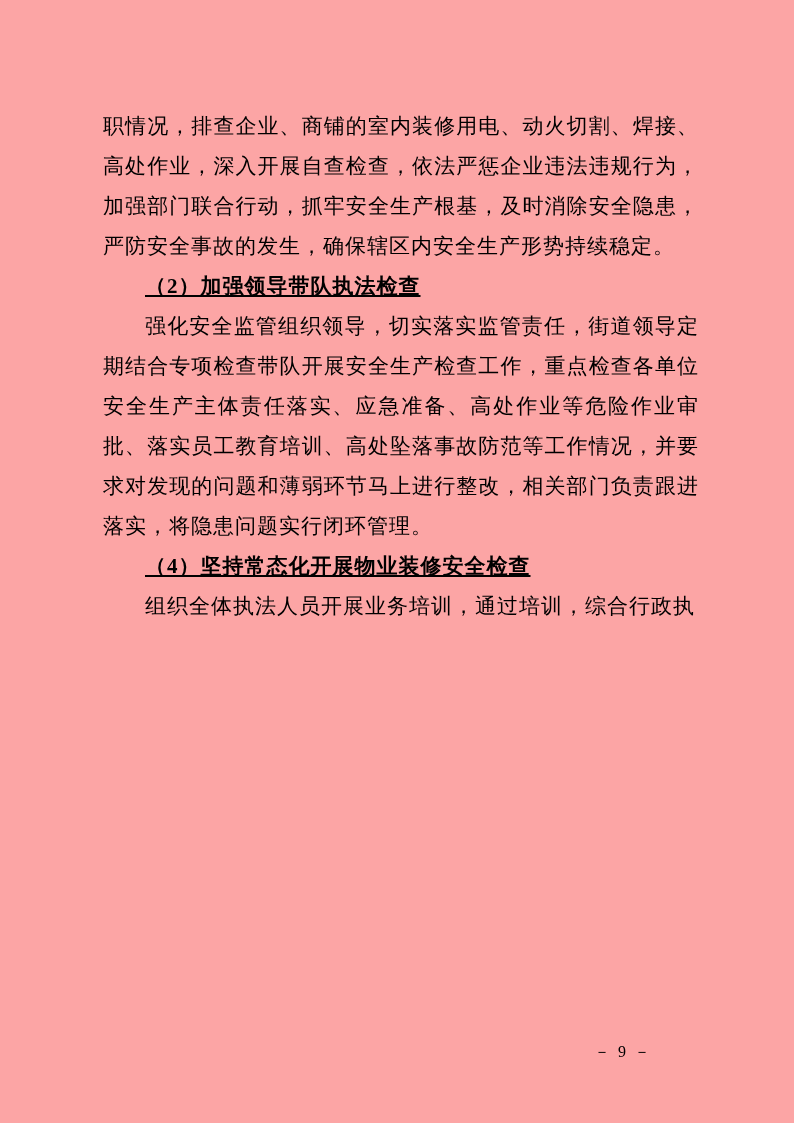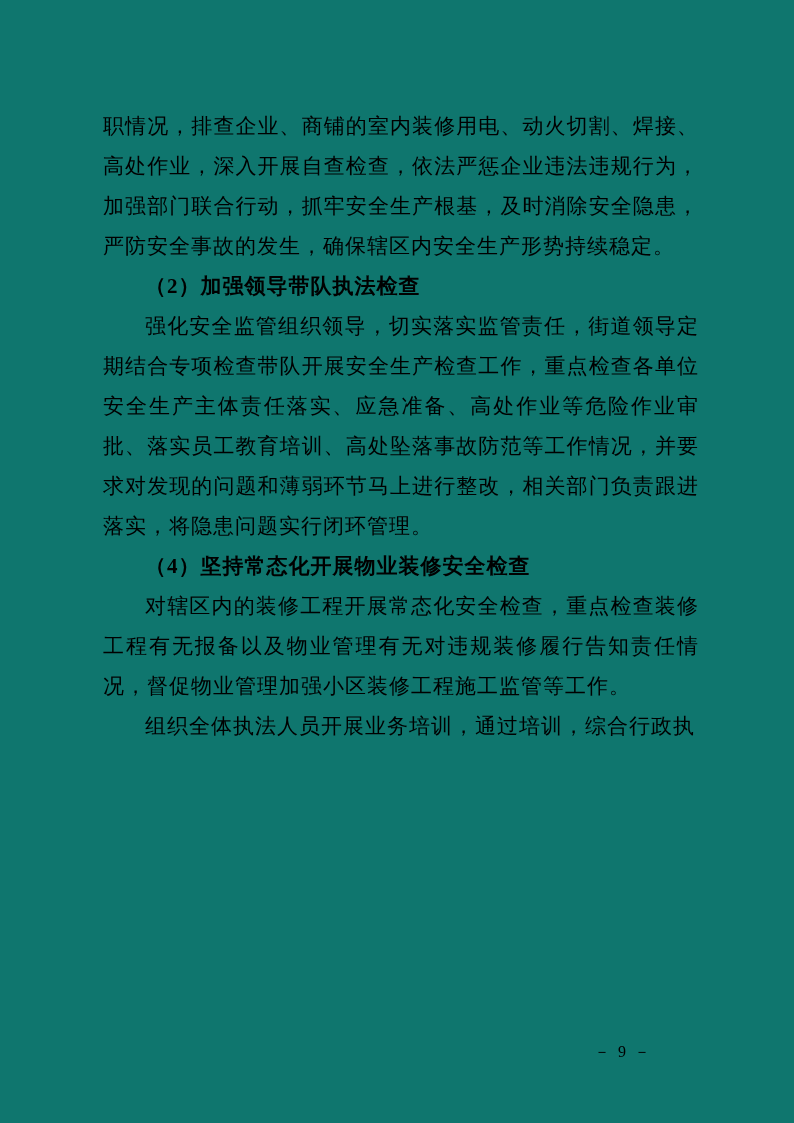--- a/index.html
+++ b/index.html
@@ -4,21 +4,21 @@
 <style>
   html, body {
     margin: 0;
     padding: 0;
     background: #ffffff;
   }
   .page {
     position: relative;
     width: 794px;
     height: 1123px;
-    background: #0f766e;
+    background: #fca5a5;
     color: #000000;
     font-family: "Liberation Serif", "DejaVu Serif", serif;
     overflow: hidden;
   }
   .content {
     position: absolute;
     left: 103px;
     top: 106px;
     width: 596px;
   }
@@ -36,37 +36,37 @@
     text-indent: 2em;
     font-weight: normal;
   }
   .para.no-indent {
     text-indent: 0;
   }
   .heading {
     text-indent: 2em;
     font-weight: bold;
     text-align: left;
+    text-decoration: underline;
   }
   .footer {
     position: absolute;
     top: 1042px;
     right: 142px;
     font-size: 16px;
     line-height: 20px;
     letter-spacing: 2px;
     color: #000000;
   }
 </style>
 </head>
 <body>
 
 <div class="page">
   <div class="content">
     <p class="para no-indent">职情况，排查企业、商铺的室内装修用电、动火切割、焊接、高处作业，深入开展自查检查，依法严惩企业违法违规行为，加强部门联合行动，抓牢安全生产根基，及时消除安全隐患，严防安全事故的发生，确保辖区内安全生产形势持续稳定。</p>
     <p class="heading">（2）加强领导带队执法检查</p>
     <p class="para">强化安全监管组织领导，切实落实监管责任，街道领导定期结合专项检查带队开展安全生产检查工作，重点检查各单位安全生产主体责任落实、应急准备、高处作业等危险作业审批、落实员工教育培训、高处坠落事故防范等工作情况，并要求对发现的问题和薄弱环节马上进行整改，相关部门负责跟进落实，将隐患问题实行闭环管理。</p>
     <p class="heading">（4）坚持常态化开展物业装修安全检查</p>
-    <p class="para">对辖区内的装修工程开展常态化安全检查，重点检查装修工程有无报备以及物业管理有无对违规装修履行告知责任情况，督促物业管理加强小区装修工程施工监管等工作。</p>
     <p class="para">组织全体执法人员开展业务培训，通过培训，综合行政执</p>
   </div>
   <div class="footer">－ 9 －</div>
 </div>
 
 </body></html>

